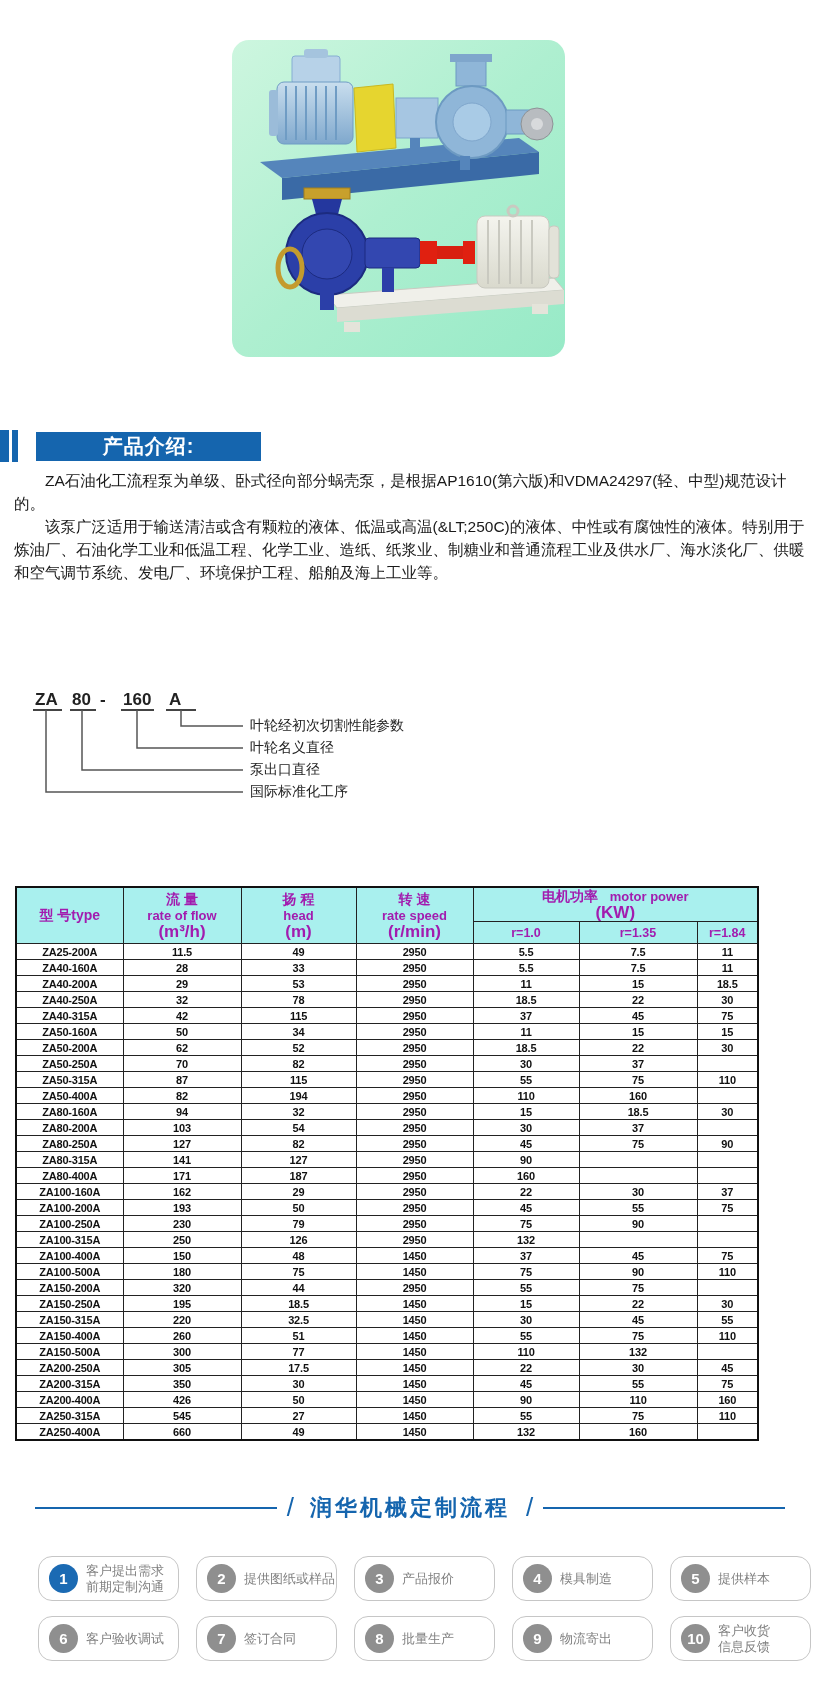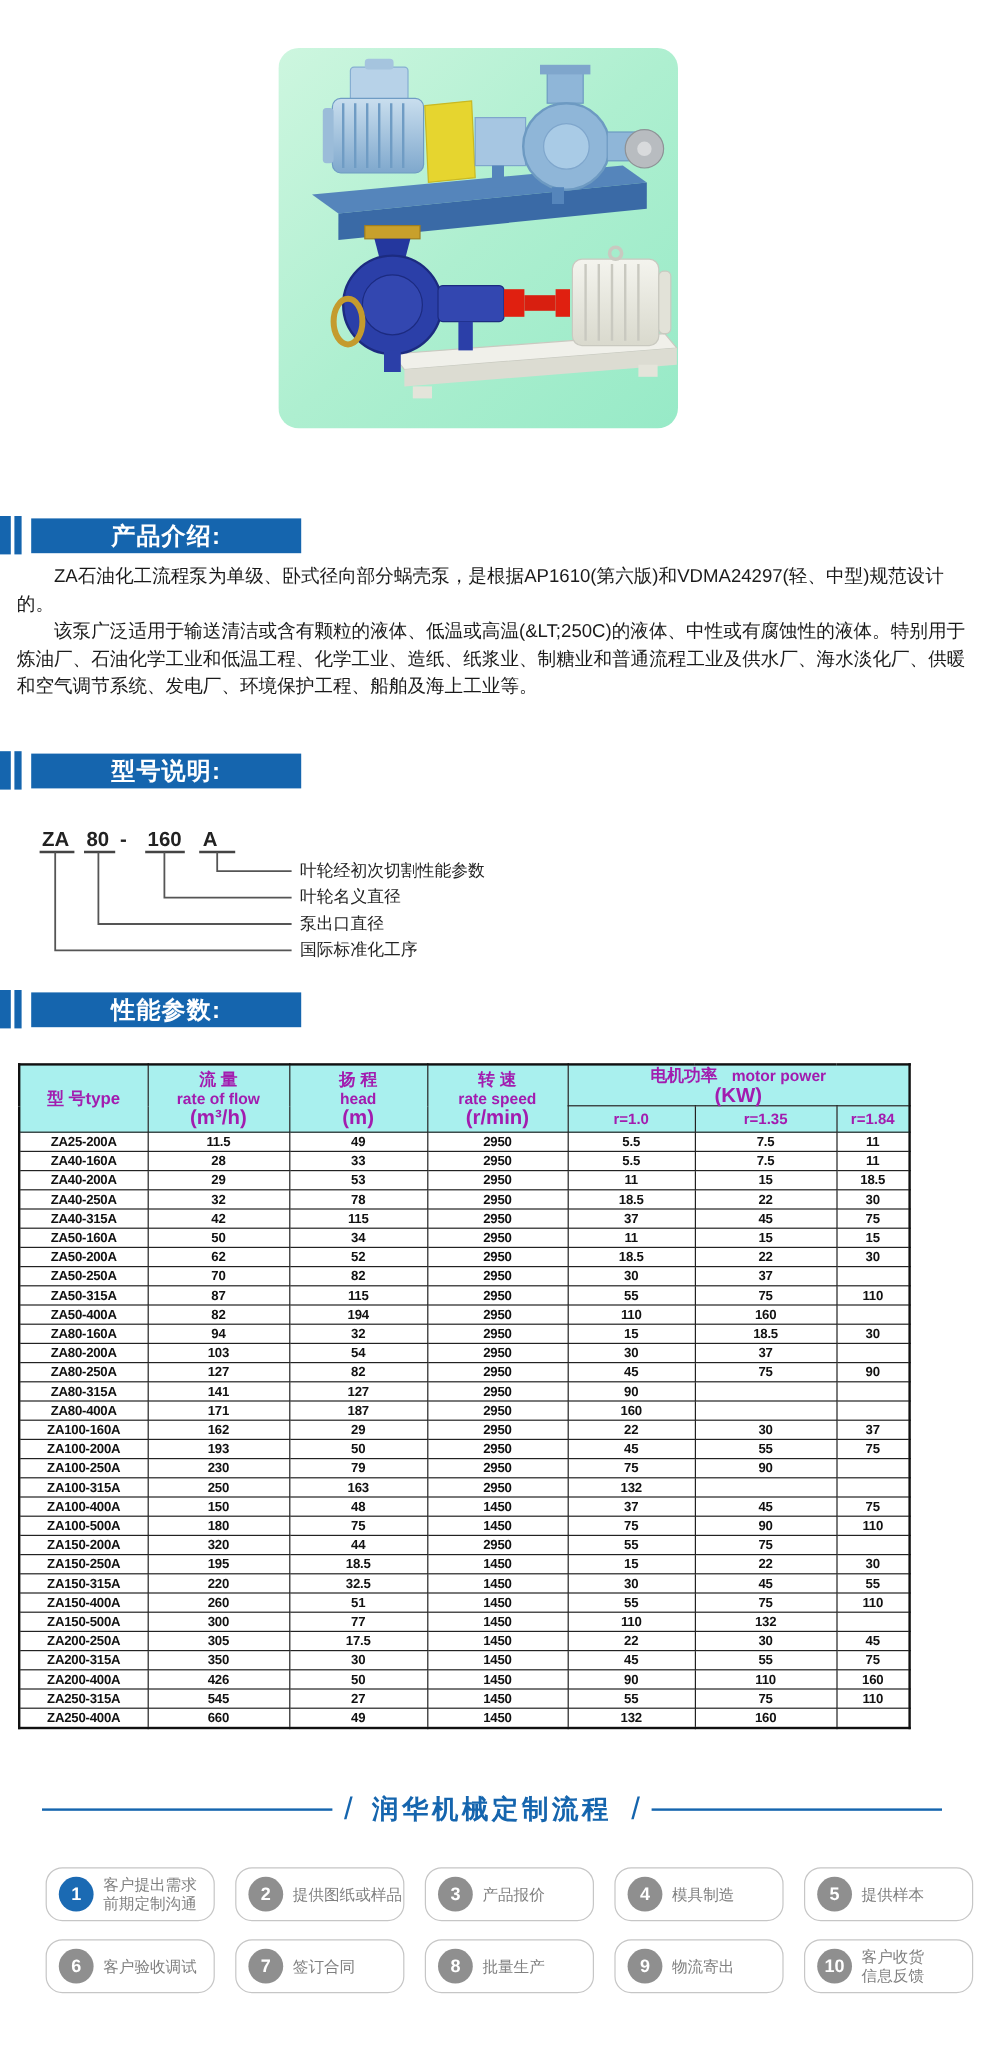--- a/index.html
+++ b/index.html
@@ -7,21 +7,21 @@
         font-family:"Liberation Sans","DejaVu Sans",sans-serif;}
 
   
   .hero{position:absolute;left:232px;top:40px;width:333px;height:317px;}
 
   
   .sec{position:absolute;left:0;height:32px;display:flex;align-items:center;}
   .stripe{display:inline-block;height:32px;background:var(--accent);}
   .s1{width:9px;margin-right:3px;}
   .s2{width:6px;}
-  .sec-bar{margin-left:8px;width:225px;height:29px;background:var(--accent);
+  .sec-bar{margin-left:18px;width:225px;height:29px;background:var(--accent);
            color:#fff;font-size:20px;font-weight:700;display:flex;align-items:center;justify-content:center;
            letter-spacing:1px;}
 
   
   .intro{position:absolute;left:14px;top:469px;width:792px;color:#1a1a1a;
          font-size:15.5px;line-height:23px;}
   .intro p{margin:0;text-indent:2em;}
 
   
   .diagram{position:absolute;left:18px;top:660px;}
@@ -142,27 +142,20 @@
     <div class="sec-bar">
       <span>产品介绍:</span>
     </div>
   </div>
 
   <div class="intro">
     <p>ZA石油化工流程泵为单级、卧式径向部分蜗壳泵，是根据AP1610(第六版)和VDMA24297(轻、中型)规范设计的。</p>
     <p>该泵广泛适用于输送清洁或含有颗粒的液体、低温或高温(&amp;LT;250C)的液体、中性或有腐蚀性的液体。特别用于炼油厂、石油化学工业和低温工程、化学工业、造纸、纸浆业、制糖业和普通流程工业及供水厂、海水淡化厂、供暖和空气调节系统、发电厂、环境保护工程、船舶及海上工业等。</p>
   </div>
 
-  <div class="sec" style="top:626px">
-    <span class="stripe s1"></span>
-    <span class="stripe s2"></span>
-    <div class="sec-bar">
-      <span>型号说明:</span>
-    </div>
-  </div>
 
   <svg class="diagram" width="430" height="150" viewBox="0 0 430 150">
     <text class="dcode" x="17" y="45">ZA</text>
     <text class="dcode" x="54" y="45">80</text>
     <text class="dcode" x="82" y="45">-</text>
     <text class="dcode" x="105" y="45">160</text>
     <text class="dcode" x="151" y="45">A</text>
     <g stroke="#444" stroke-width="2">
       <line x1="15" y1="50" x2="44" y2="50"></line>
       <line x1="52" y1="50" x2="78" y2="50"></line>
@@ -174,27 +167,20 @@
       <path d="M119,50 V88 H225"></path>
       <path d="M64,50 V110 H225"></path>
       <path d="M28,50 V132 H225"></path>
     </g>
     <text class="dlabel" x="232" y="70">叶轮经初次切割性能参数</text>
     <text class="dlabel" x="232" y="92">叶轮名义直径</text>
     <text class="dlabel" x="232" y="114">泵出口直径</text>
     <text class="dlabel" x="232" y="136">国际标准化工序</text>
   </svg>
 
-  <div class="sec" style="top:825px">
-    <span class="stripe s1"></span>
-    <span class="stripe s2"></span>
-    <div class="sec-bar">
-      <span>性能参数:</span>
-    </div>
-  </div>
 
   <table class="ptable">
     <colgroup>
       <col style="width:107px">
         <col style="width:118px">
         <col style="width:115px">
       <col style="width:117px">
         <col style="width:106px">
         <col style="width:118px">
         <col style="width:61px">
@@ -389,21 +375,21 @@
           <td>230</td>
           <td>79</td>
           <td>2950</td>
           <td>75</td>
           <td>90</td>
           <td></td>
         </tr>
         <tr>
           <td>ZA100-315A</td>
           <td>250</td>
-          <td>163</td>
+          <td>126</td>
           <td>2950</td>
           <td>132</td>
           <td></td>
           <td></td>
         </tr>
         <tr>
           <td>ZA100-400A</td>
           <td>150</td>
           <td>48</td>
           <td>1450</td>

